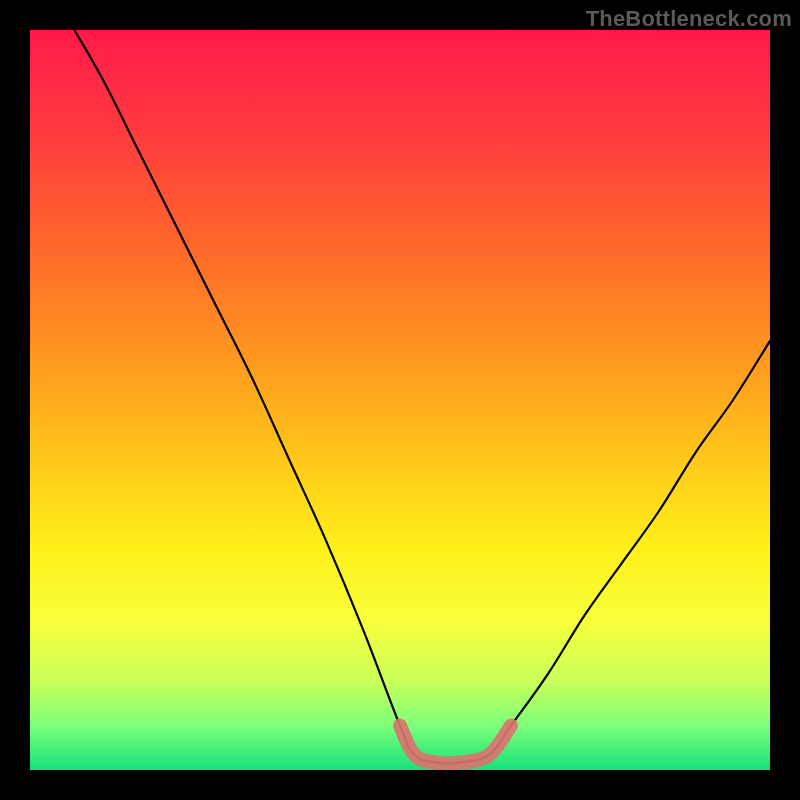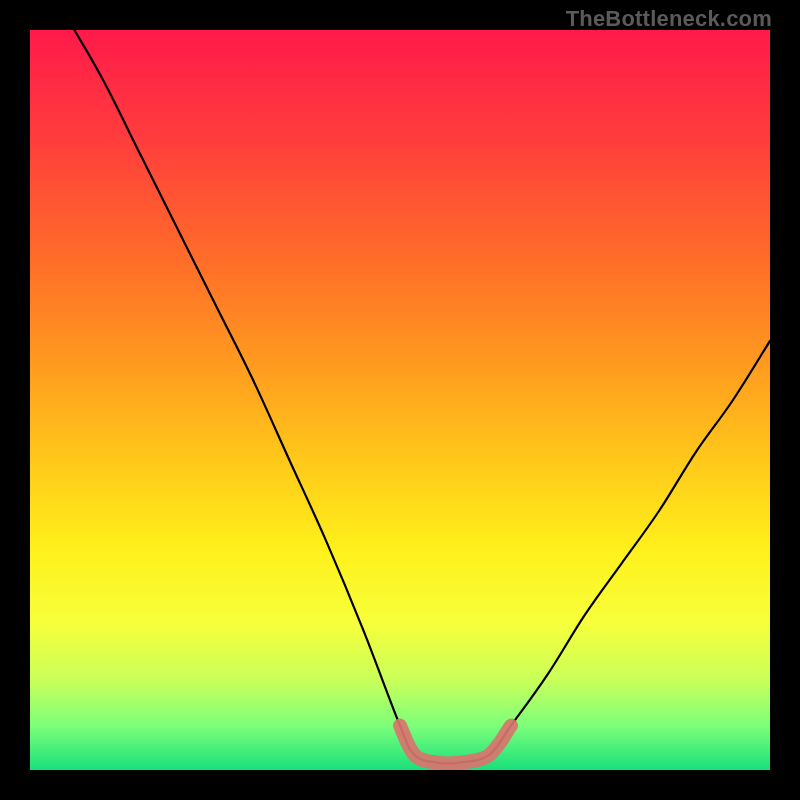--- a/index.html
+++ b/index.html
@@ -21,21 +21,21 @@
     position: absolute;
     left: 30px;
     top: 30px;
     width: 740px;
     height: 740px;
     overflow: hidden;
   }
   .watermark {
     position: absolute;
     top: 6px;
-    right: 28px;
+    right: 8px;
     color: #5a5a5a;
     font-size: 22px;
     font-weight: 600;
     letter-spacing: 0.2px;
     user-select: none;
   }
   svg { display: block; }
 </style>
 </head>
 <body>

